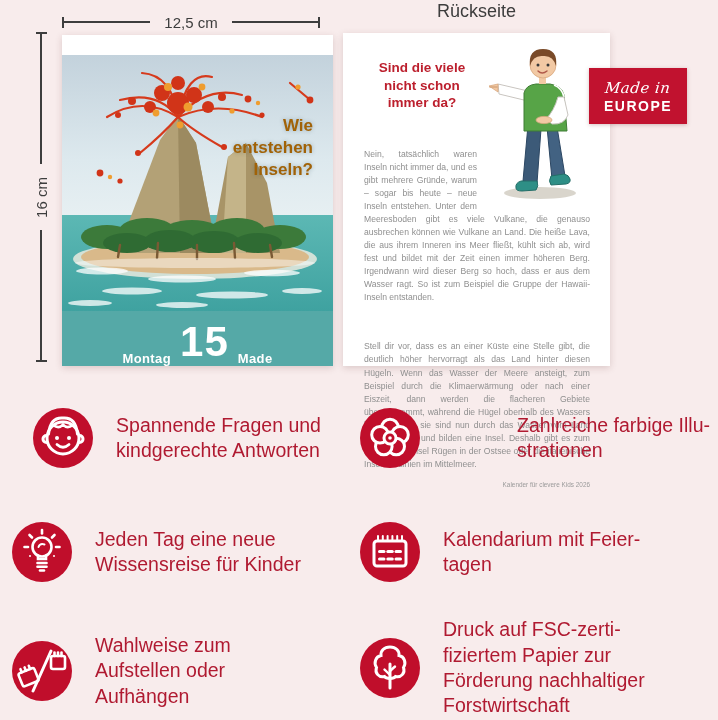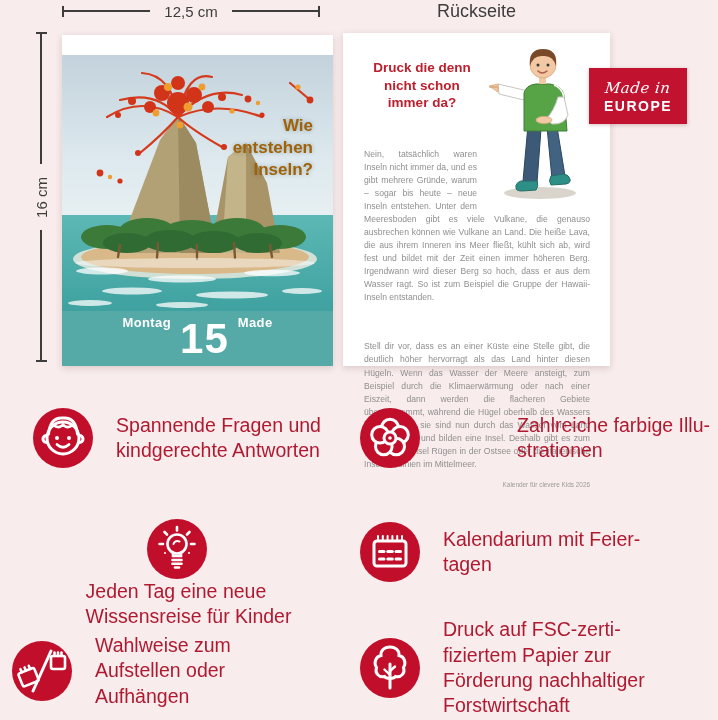--- a/index.html
+++ b/index.html
@@ -1,21 +1,21 @@
 <!DOCTYPE html>
 <html><head>
 <meta charset="utf-8">
 <style>
   * { margin:0; padding:0; box-sizing:border-box; }
   html,body { width:718px; }
   body { font-family:"Liberation Sans", sans-serif; background:#f8ecec; }
   .stage { position:relative; width:718px; height:720px; background:#f8ecec; overflow:hidden; }
 
   
-  .dim-w { position:absolute; left:62px; top:3px; width:258px; height:16px;
+  .dim-w { position:absolute; left:62px; top:14px; width:258px; height:16px;
            display:flex; align-items:center; color:#3d3d3d; }
   .dim-w .tick { width:2px; height:11px; background:#3d3d3d; }
   .dim-w .seg  { flex:1; height:2px; background:#3d3d3d; }
   .dim-w .lbl  { padding:0 14px; font-size:15px; white-space:nowrap; }
 
   .dim-h { position:absolute; left:33px; top:32px; width:16px; height:330px;
            display:flex; flex-direction:column; align-items:center; color:#3d3d3d; }
   .dim-h .tick { height:2px; width:11px; background:#3d3d3d; }
   .dim-h .seg  { flex:1; width:2px; background:#3d3d3d; }
   .dim-h .lbl  { height:66px; display:flex; align-items:center; justify-content:center; }
@@ -25,21 +25,21 @@
                 font-size:18px; color:#3d3d3d; }
 
   
   .front-page { position:absolute; left:62px; top:35px; width:271px; height:331px;
                 background:#ffffff; box-shadow:0 2px 7px rgba(90,40,40,.18); overflow:hidden; }
   .front-page svg.illu { position:absolute; left:0; top:20px; width:271px; height:256px; display:block; }
   .front-title { position:absolute; right:20px; top:80px; text-align:right; color:#a16207;
                  font-size:17px; font-weight:bold; line-height:1.28; white-space:pre-line;
                  text-shadow:0 0 4px rgba(40,70,80,.35); }
   .date-band { position:absolute; left:0; bottom:0; width:100%; height:55px; background:#55a9a7;
-               display:flex; justify-content:center; align-items:flex-start; padding-top:4px;
+               display:flex; justify-content:center; align-items:flex-end; padding-top:4px;
                color:#ffffff; }
   .date-band .weekday, .date-band .month { font-size:13px; font-weight:bold; letter-spacing:.4px; }
   .date-band .day { font-size:42px; font-weight:bold; margin:0 9px; letter-spacing:1px; }
 
   
   .back-page { position:absolute; left:343px; top:33px; width:267px; height:333px;
                background:#ffffff; box-shadow:0 2px 7px rgba(90,40,40,.18); }
   .back-content { position:relative; height:100%; padding:12px 20px 0 21px;
                   font-size:8.6px; line-height:1.52; color:#8f8f8f; text-align:justify; }
   .boy-float { float:right; width:106px; height:156px; margin:0 0 3px 7px; }
@@ -58,21 +58,21 @@
 
   
   .feature { position:absolute; display:flex; align-items:center; }
   .icon-circle { width:60px; height:60px; border-radius:50%; background:#c00e2b; flex:0 0 60px;
                  display:flex; align-items:center; justify-content:center; }
   .icon-circle svg { width:60px; height:60px; display:block; }
   .feature-text { margin-left:23px; font-size:19.5px; line-height:1.3; color:#b01a31;
                   white-space:pre-line; }
   .f0 { left:12px;  top:405px; height:66px; width:330px;justify-content:center; }
   .f1 { left:360px; top:405px; height:66px; width:350px;justify-content:space-between; }
-  .f2 { left:12px;  top:519px; height:66px; width:330px;flex-direction:column; }
+  .f2 { left:12px;  top:519px; height:66px; width:330px; }
   .f3 { left:360px; top:519px; height:66px; width:350px; }
   .f4 { left:12px;  top:630px; height:82px; width:330px; }
   .f5 { left:360px; top:618px; height:100px; width:350px; }
 </style>
 </head>
 <body>
 
 <div class="stage">
 
   <div class="dim-w">
@@ -226,21 +226,21 @@
           <ellipse cx="60" cy="75" rx="8" ry="3.6" fill="#f2c9a4" stroke="#d8a87f" stroke-width=".8"></ellipse>
 
           <rect x="55" y="30" width="7" height="9" fill="#f2c9a4"></rect>
           <circle cx="59" cy="20" r="13" fill="#f2c9a4" stroke="#d8a87f" stroke-width=".8"></circle>
           <path d="M46,21 Q44,4 59,4 Q74,4 72,21 Q69,10 59,11 Q49,10 46,21 Z" fill="#7a4a28"></path>
           <circle cx="54" cy="20" r="1.5" fill="#3a3a3a"></circle>
           <circle cx="64" cy="20" r="1.5" fill="#3a3a3a"></circle>
           <path d="M54,26 Q58,30 63,26" fill="none" stroke="#b05a4a" stroke-width="1.4" stroke-linecap="round"></path>
         </svg>
       </div>
-      <h2 class="back-heading">Druck die denn nicht schon immer da?</h2>
+      <h2 class="back-heading">Sind die viele nicht schon immer da?</h2>
       <p>Nein, tatsächlich waren Inseln nicht immer da, und es gibt mehrere Gründe, warum – sogar bis heute – neue Inseln entstehen. Unter dem Meeresboden gibt es viele Vulkane, die genauso ausbrechen können wie Vulkane an Land. Die heiße Lava, die aus ihrem Inneren ins Meer fließt, kühlt sich ab, wird fest und bildet mit der Zeit einen immer höheren Berg. Irgendwann wird dieser Berg so hoch, dass er aus dem Wasser ragt. So ist zum Beispiel die Gruppe der Hawaii-Inseln entstanden.</p>
       <p>Stell dir vor, dass es an einer Küste eine Stelle gibt, die deutlich höher hervorragt als das Land hinter diesen Hügeln. Wenn das Wasser der Meere ansteigt, zum Beispiel durch die Klimaerwärmung oder nach einer Eiszeit, dann werden die flacheren Gebiete überschwemmt, während die Hügel oberhalb des Wassers bleiben. Aber sie sind nun durch das Wasser vom Land abgeschnitten und bilden eine Insel. Deshalb gibt es zum Beispiel die Insel Rügen in der Ostsee oder die italienische Insel Sardinien im Mittelmeer.</p>
       <div class="back-footer">Kalender für clevere Kids 2026</div>
     </div>
   </div>
 
   <div class="badge">
     <div class="script">Made in</div>
     <div class="caps">EUROPE</div>
   </div>

